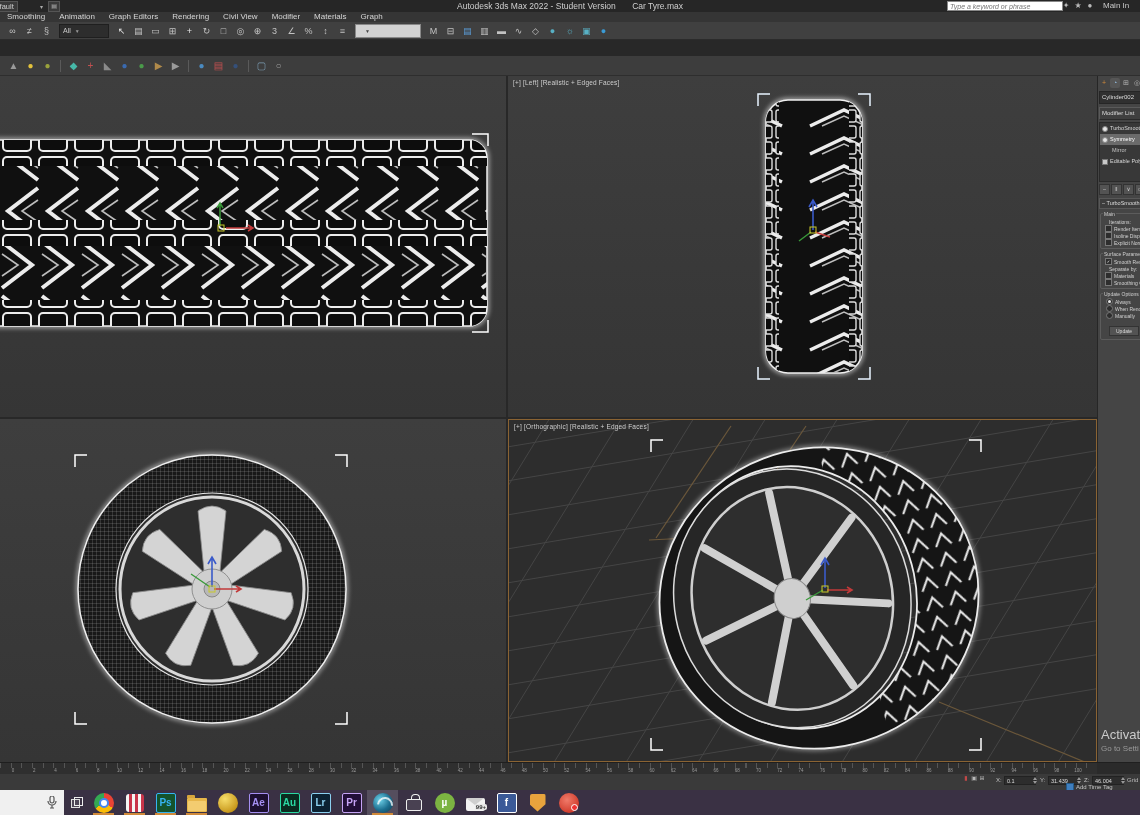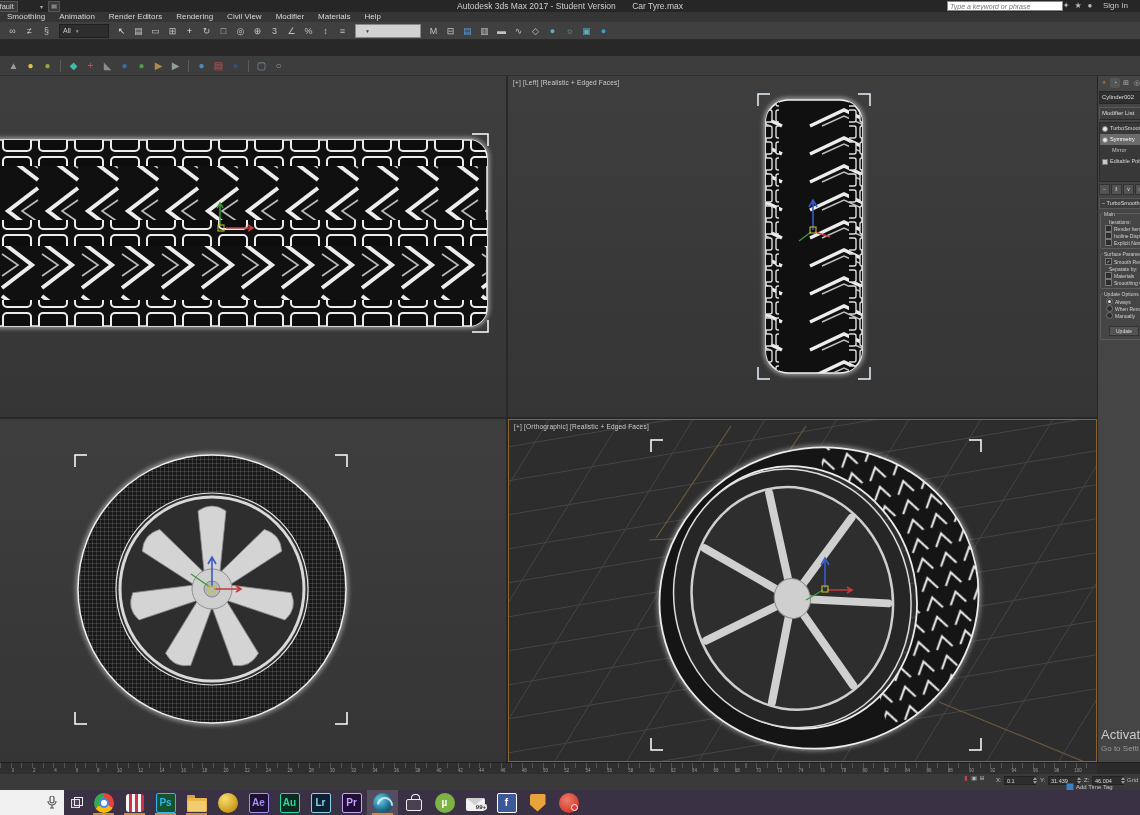--- a/index.html
+++ b/index.html
@@ -158,41 +158,41 @@
 </head>
 <body>
 
 <div class="screen">
 
   <div class="abs titlebar">
     <div class="abs ws-box">Default</div>
     <div class="abs ws-arrow">▾</div>
     <div class="abs ws-btn">▤</div>
     <div class="abs title-center">
-      <span>Autodesk 3ds Max 2017 - Student Version</span>
+      <span>Autodesk 3ds Max 2022 - Student Version</span>
       <span class="file">Car Tyre.max</span>
     </div>
     <input class="abs tb-search" placeholder="Type a keyword or phrase" style="">
     <div class="abs" id="titlebar-icons" style="left:1060px;top:0;display:flex;">
         <div class="tb-ico abs" style="position: static;">✦</div>
         <div class="tb-ico abs" style="position: static;">★</div>
         <div class="tb-ico abs" style="position: static;">●</div>
       </div>
-    <div class="abs signin">Sign In</div>
+    <div class="abs signin">Main In</div>
   </div>
 
   <div class="abs menubar" id="menubar">
       <div class="menu-item">Smoothing</div>
       <div class="menu-item">Animation</div>
-      <div class="menu-item">Render Editors</div>
+      <div class="menu-item">Graph Editors</div>
       <div class="menu-item">Rendering</div>
       <div class="menu-item">Civil View</div>
       <div class="menu-item">Modifier</div>
       <div class="menu-item">Materials</div>
-      <div class="menu-item">Help</div>
+      <div class="menu-item">Graph</div>
     </div>
 
   <div class="abs toolbar" id="main-toolbar">
       <div class="ic" style="color: rgb(194, 194, 194);">∞</div>
       <div class="ic" style="color: rgb(194, 194, 194);">≠</div>
       <div class="ic" style="color: rgb(194, 194, 194);">§</div>
       <div class="combo" style="width: 42px;"><span>All</span><span class="ar">▼</span></div>
       <div class="ic" style="color: rgb(224, 224, 224);">↖</div>
       <div class="ic" style="color: rgb(194, 194, 194);">▤</div>
       <div class="ic" style="color: rgb(194, 194, 194);">▭</div>

